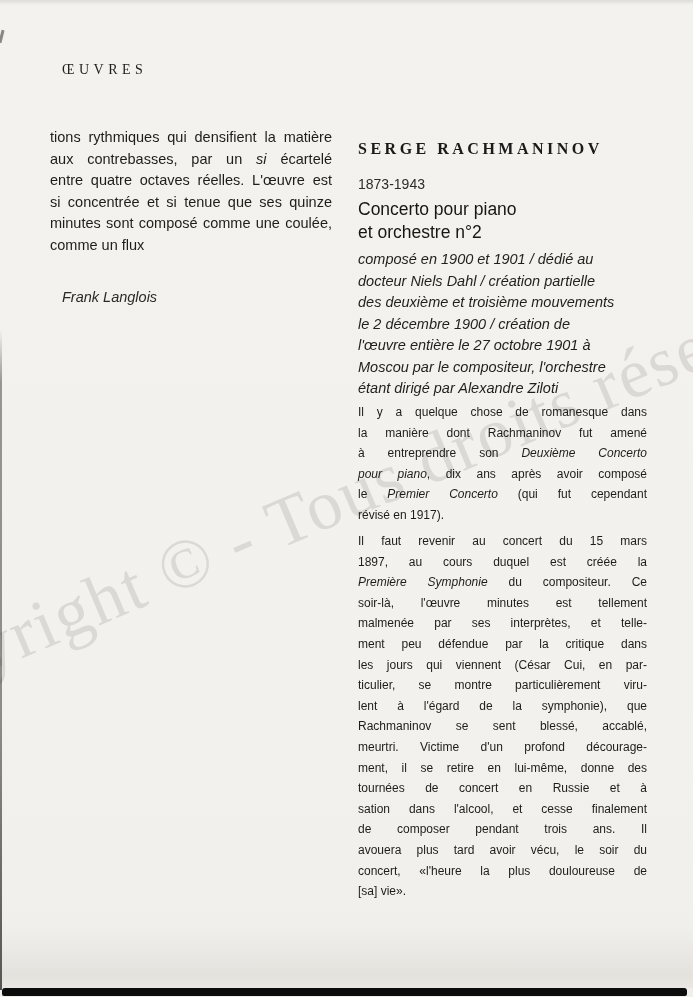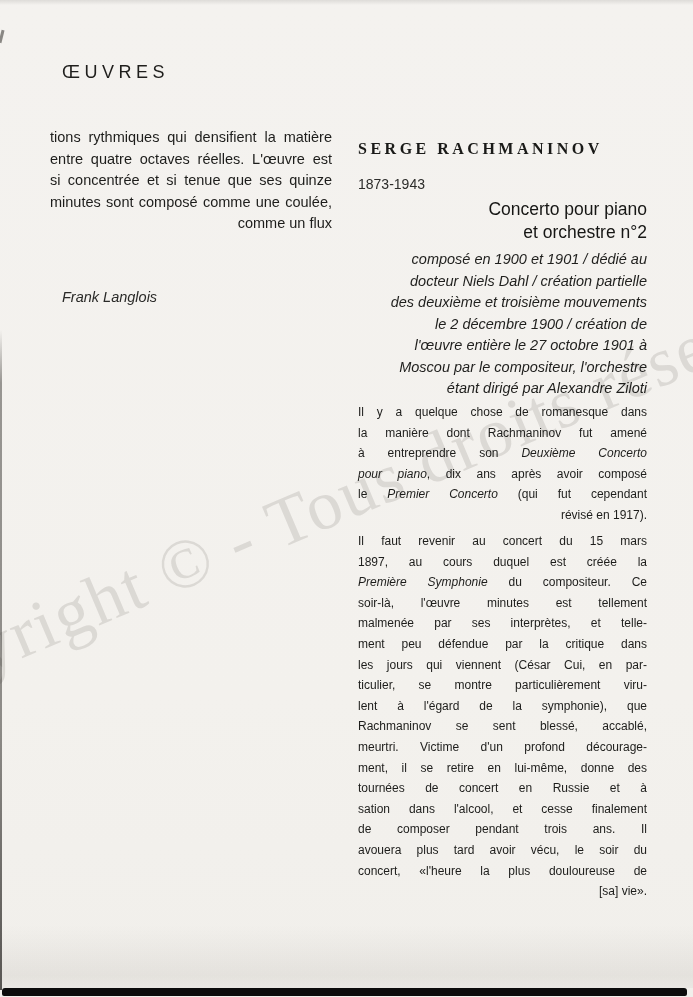--- a/index.html
+++ b/index.html
@@ -24,22 +24,22 @@
     color: rgba(75, 70, 62, 0.14);
     white-space: nowrap;
     transform: rotate(-23deg);
     transform-origin: 0 50%;
     pointer-events: none;
   }
   
   .section-header {
     position: absolute;
     left: 62px; top: 62px;
-    font-family: Liberation Sans, sans-serif;
-    font-size: 18px;
+    font-family: Liberation Serif, serif;
+    font-size: 14px;
     letter-spacing: 4.5px;
     color: #1f1e1c;
   }
   
   .left-col {
     position: absolute;
     left: 50px; top: 127px; width: 282px;
     font-size: 14.5px; line-height: 21.5px;
     color: #1d1d1b;
   }
@@ -76,21 +76,21 @@
     left: 358px; top: 249px; width: 289px;
     font-size: 14.5px; line-height: 21.5px;
     font-style: italic;
     color: #1f1f1d;
   }
   .para { position: absolute; left: 358px; width: 289px;
     font-size: 12px; line-height: 20.6px; color: #1d1d1b; }
   .para-1 { top: 402px; }
   .para-2 { top: 531px; }
   
-  .tline { width: 100%; text-align: right; }
+  .tline { width: 100%; }
   .tline.just { text-align: justify; text-align-last: justify; -moz-text-align-last: justify; }
   .it { font-style: italic; }
   
   .edge-left {
     position: absolute; left: 0; top: 330px; width: 2px; height: 660px;
     background: linear-gradient(180deg, rgba(40,38,34,0) 0%, rgba(40,38,34,0.45) 8%,
       rgba(40,38,34,0.5) 60%, rgba(20,18,16,0.7) 100%);
   }
   .edge-nick {
     position: absolute; left: 0; top: 30px; width: 3px; height: 13px;
@@ -117,20 +117,21 @@
 <body>
 
 <div class="page">
 
   <div class="watermark">Copyright © - Tous droits réservés</div>
 
   <div class="section-header">ŒUVRES</div>
 
   <div class="left-col">
       <div class="tline just"><span>tions rythmiques qui densifient la matière</span></div>
+      <div class="tline just"><span>aux contrebasses, par un </span><span class="it">si</span><span> écartelé</span></div>
       <div class="tline just"><span>entre quatre octaves réelles. L'œuvre est</span></div>
       <div class="tline just"><span>si concentrée et si tenue que ses quinze</span></div>
       <div class="tline just"><span>minutes sont composé comme une coulée,</span></div>
       <div class="tline"><span>comme un flux</span></div>
     </div>
 
   <div class="author">Frank Langlois</div>
 
   <div class="composer">SERGE RACHMANINOV</div>
 

